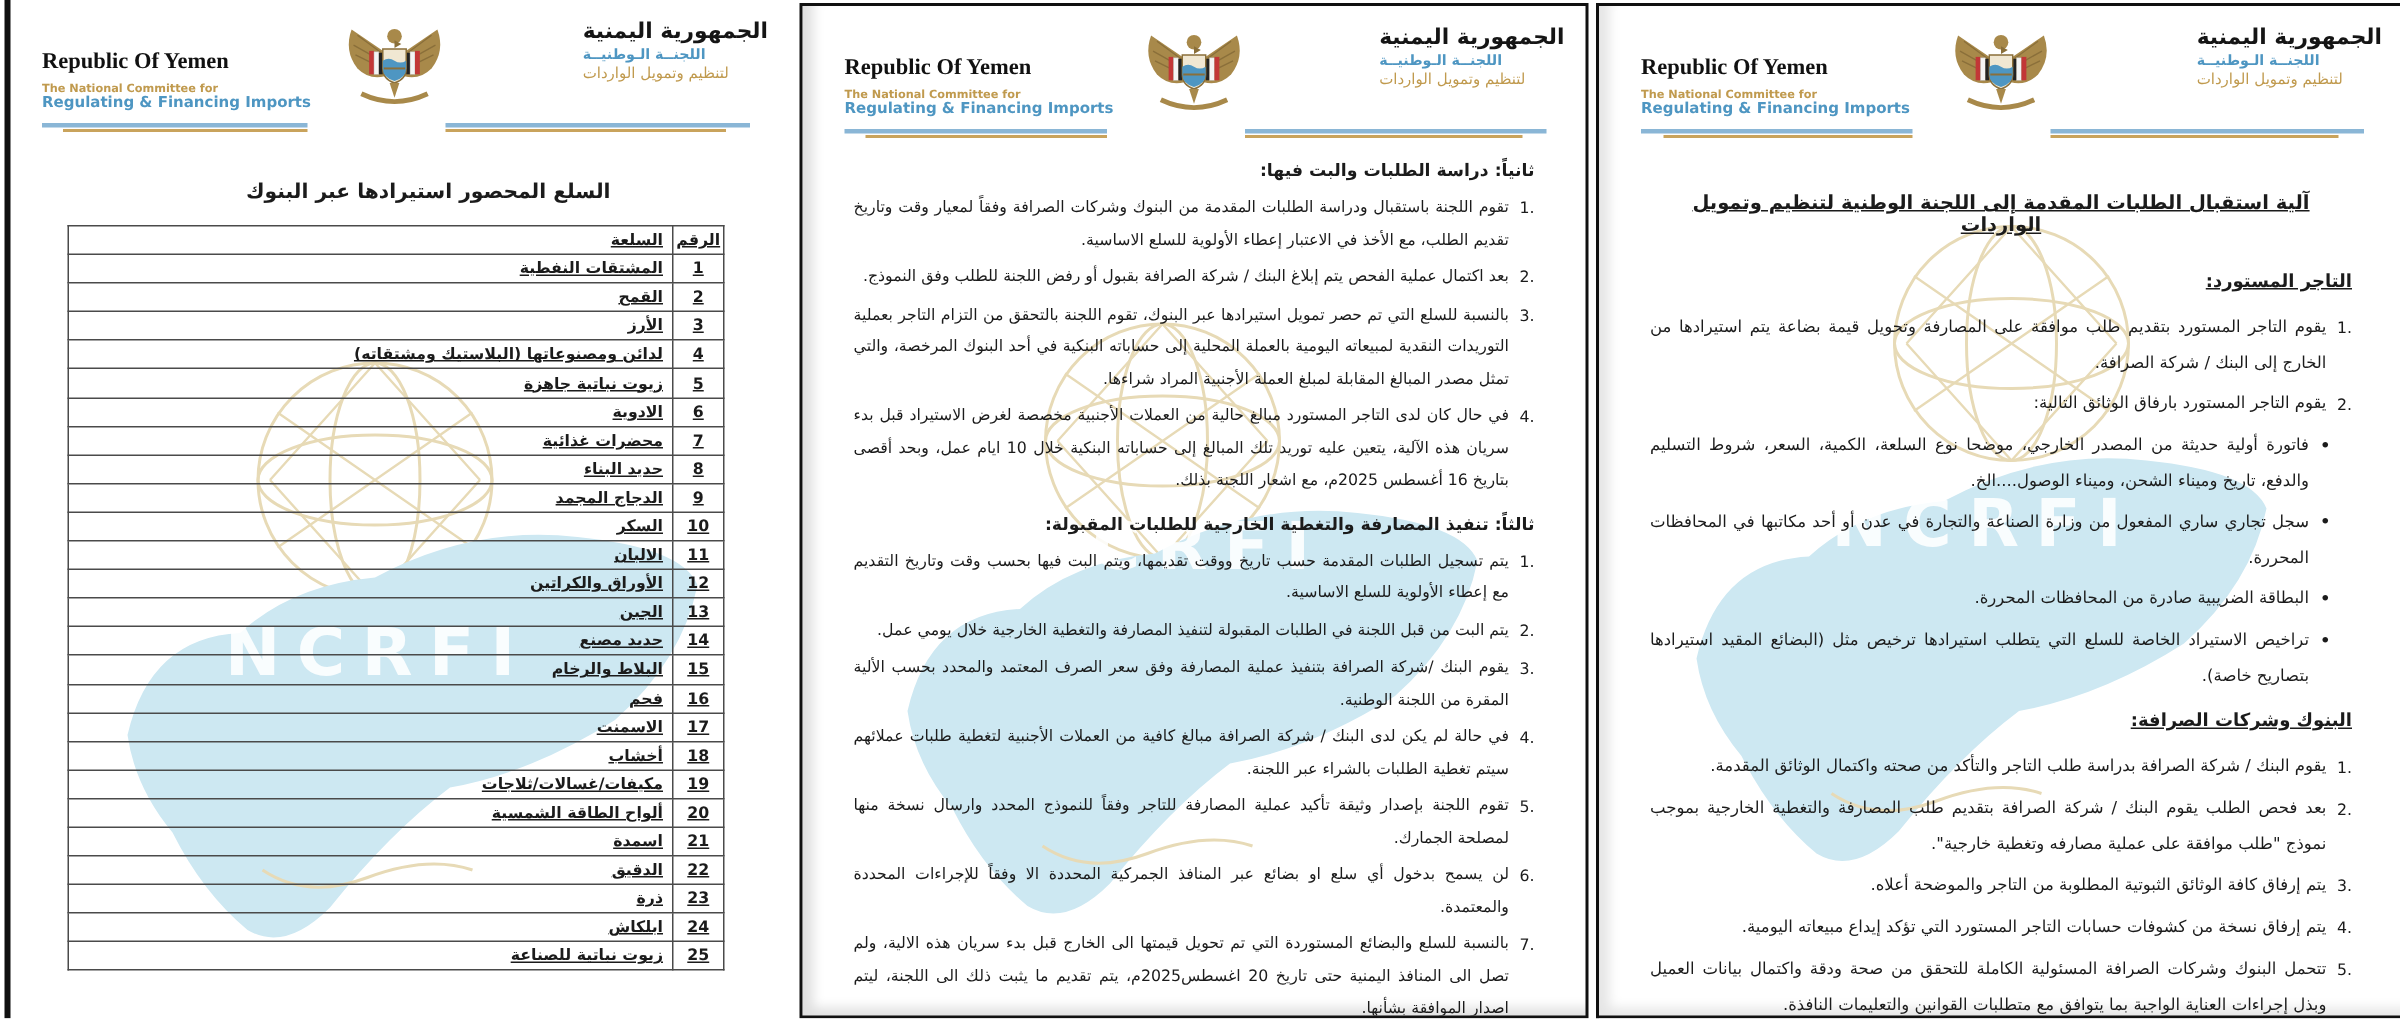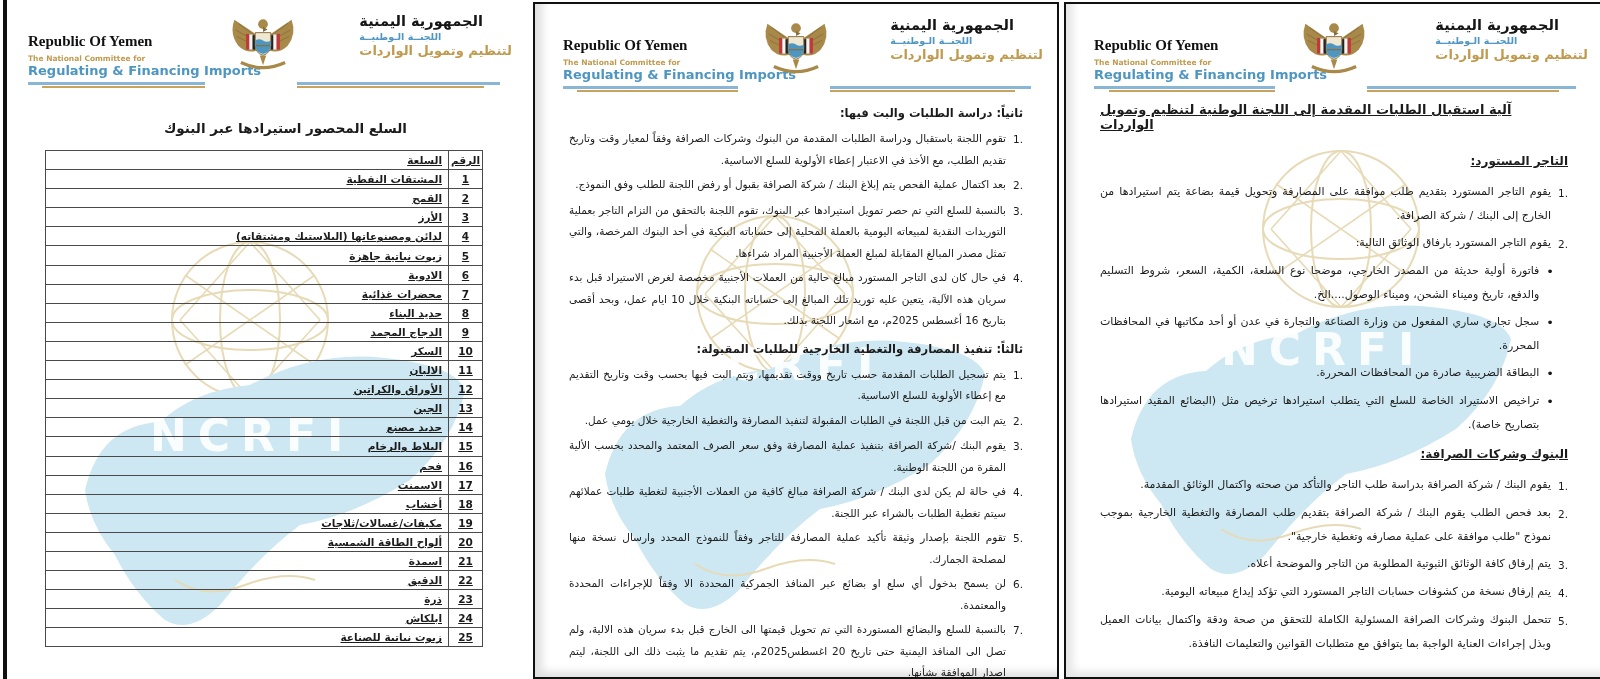--- a/index.html
+++ b/index.html
@@ -15,25 +15,25 @@
   #page3{left:1064px;top:2px;width:536px;height:673px;border:2.5px solid #101010;border-right:none;
          box-shadow:inset 7px -5px 8px rgba(0,0,0,.10);}
   .page-inner{position:relative;width:100%;height:100%;overflow:hidden;}
   .content{position:relative;z-index:2;}
 
   
   .doc-header{position:relative;height:92px;z-index:2;}
   .hdr-en{position:absolute;left:28px;top:32px;line-height:1.25;}
   .hdr-en .en-title{font-family:"Liberation Serif",serif;font-weight:bold;font-size:15px;color:#111;}
   .hdr-en .en-sub1{font-size:7.5px;font-weight:bold;color:#c09a4e;margin-top:3px;}
-  .hdr-en .en-sub2{font-size:13px;font-weight:bold;color:#4e96c2;}
+  .hdr-en .en-sub2{font-size:10px;font-weight:bold;color:#4e96c2;}
   .hdr-ar{position:absolute;right:14px;top:12px;text-align:left;direction:rtl;line-height:1.3;}
   .hdr-ar .ar-l1{font-size:14.5px;font-weight:bold;color:#151515;}
   .hdr-ar .ar-l2{font-size:9.5px;font-weight:bold;color:#4e96c2;letter-spacing:1px;}
-  .hdr-ar .ar-l3{font-size:13px;font-weight:bold;color:#c09a4e;}
+  .hdr-ar .ar-l3{font-size:10px;font-weight:normal;color:#c09a4e;}
   .emblem{position:absolute;left:50%;transform:translateX(-50%);top:6px;width:78px;height:76px;}
   .hdr-rule{position:absolute;left:28px;right:26px;top:82px;display:flex;}
   .hdr-rule .seg{height:6px;position:relative;}
   .hdr-rule .seg .blue{height:2.5px;background:#8ab6d6;}
   .hdr-rule .seg .gold{height:1.5px;background:#c9a35c;margin-top:1.5px;width:92%;}
   .hdr-rule .seg.left{flex:1;}
   .hdr-rule .seg.left .gold{margin-left:auto;}
   .hdr-rule .gap{width:92px;}
   .hdr-rule .seg.right{flex:1.15;}
 
@@ -69,22 +69,22 @@
   .li .marker{flex-shrink:0;direction:ltr;margin-left:7px;font-size:10.5px;padding-top:1px;}
   .li .litext{flex:1;font-size:10.5px;text-align:justify;}
   #page2 .li .litext{line-height:21.5px;}
   #page2 .li .marker{line-height:21.5px;}
   #page3 .li .litext{line-height:24px;font-size:11px;}
   #page3 .li .marker{line-height:24px;}
   .bullets .li{padding-right:14px;}
   .bullets .marker{font-size:13px;line-height:22px;}
 
   
-  .p3-main-title{direction:rtl;text-align:left;font-weight:bold;font-size:13px;
-                 text-decoration:underline;margin:6px 0 22px 0;}
+  .p3-main-title{direction:rtl;text-align:center;font-weight:bold;font-size:13px;
+                 text-decoration:underline;margin:32px 0 22px 0;}
   .p3-sec{font-weight:bold;font-size:12px;margin:14px 0 12px 0;}
   .p3-sub{font-weight:bold;font-size:12px;text-decoration:underline;margin:10px 0 12px 0;}
 </style>
 </head>
 <body>
 
 <svg width="0" height="0" style="position:absolute">
   <defs>
     <g id="coat-of-arms">
       <path d="M60 40 L16 10 Q8 32 22 50 Q34 62 50 58 Z" fill="#a8894a"></path>

